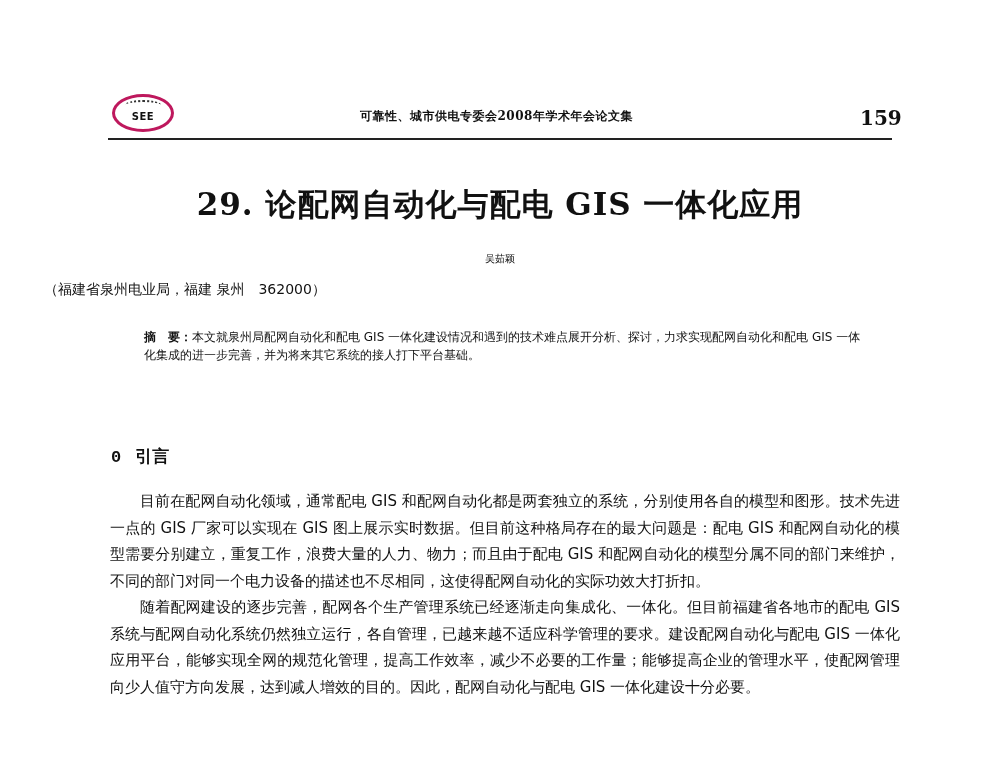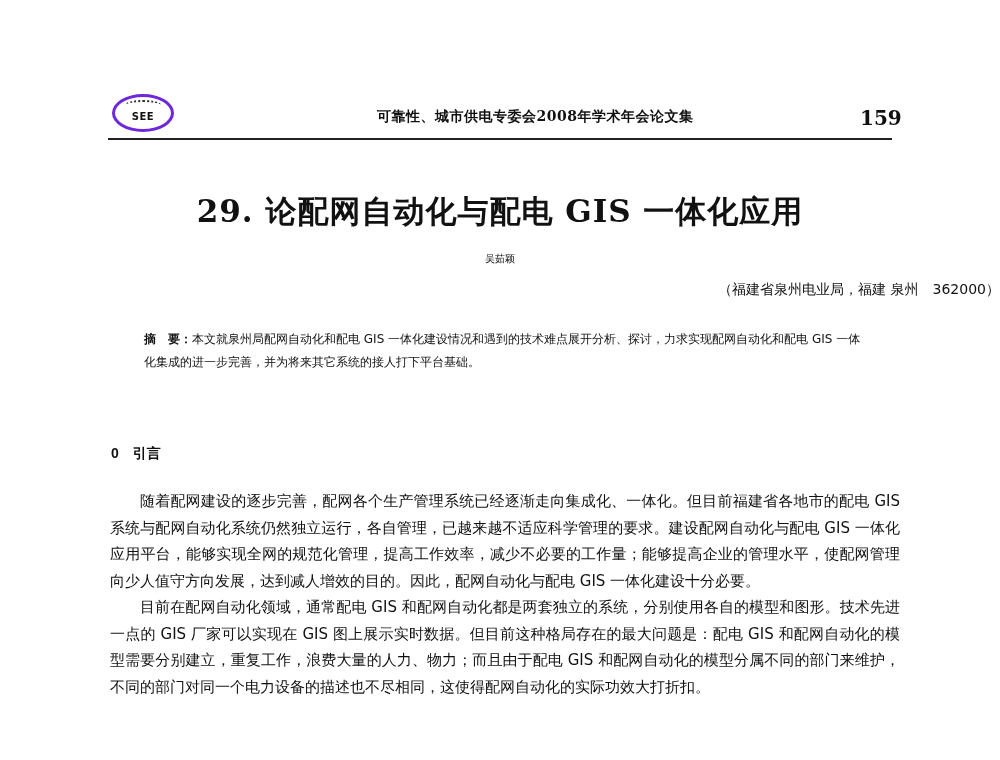--- a/index.html
+++ b/index.html
@@ -2,64 +2,64 @@
 <html><head>
 <meta charset="utf-8">
 <style>
   html, body { margin: 0; padding: 0; background: #ffffff; }
   body {
     width: 1000px; height: 760px; overflow: hidden; position: relative;
     font-family: "DejaVu Serif", "Liberation Serif", serif; color: #111;
   }
   .logo {
     position: absolute; left: 112px; top: 94px; width: 62px; height: 38px;
-    border: 3px solid #6d28d9; border-radius: 50%; box-sizing: border-box;
+    border: 3px solid #be185d; border-radius: 50%; box-sizing: border-box;
   }
   .logo-text {
     position: absolute; left: 0; right: 0; top: 14px; text-align: center;
     font-family: "DejaVu Sans", "Liberation Sans", sans-serif; font-size: 10px; font-weight: bold;
     letter-spacing: 0.5px;
   }
   .logo-arc {
     position: absolute; left: 10px; right: 10px; top: 3px; height: 8px;
     border-top: 2px dotted #333; border-radius: 50%;
   }
   .running-head {
-    position: absolute; left: 360px; top: 108px; font-size: 14px; font-weight: bold;
-    font-family: "DejaVu Serif", serif; letter-spacing: 0.5px; margin-left: 17px;
+    position: absolute; left: 360px; top: 108px; font-size: 12px; font-weight: bold;
+    font-family: "DejaVu Serif", serif; letter-spacing: 0.5px;
   }
   .page-number {
     position: absolute; left: 860px; top: 106px; font-size: 20px; font-weight: bold;
   }
   .header-rule {
     position: absolute; left: 108px; top: 138px; width: 784px; height: 0;
     border-top: 2px solid #222;
   }
   .title {
     position: absolute; left: 0; right: 0; top: 176px; text-align: center;
     font-size: 31px; font-weight: bold; letter-spacing: 1px;
     font-family: "DejaVu Serif", serif;
   }
   .author {
     position: absolute; left: 0; right: 0; top: 252px; text-align: center; font-size: 10px;
     font-family: "DejaVu Sans", sans-serif;
   }
   .affil {
-    position: absolute; left: 0; right: 0; top: 281px; text-align: right; font-size: 14px;
+    position: absolute; left: 0; right: 0; top: 281px; text-align: left; font-size: 14px;
     font-family: "DejaVu Sans", sans-serif;
     padding-left: 44px;
   }
   .abstract {
-    position: absolute; left: 144px; top: 328px; width: 720px; font-size: 12px; line-height: 23px;
+    position: absolute; left: 144px; top: 328px; width: 720px; font-size: 12px; line-height: 18px;
     font-family: "DejaVu Sans", sans-serif;
   }
   .abstract .label { font-weight: bold; }
   .section-heading {
-    position: absolute; left: 111px; top: 445px; font-size: 14px; font-weight: bold;
-    font-family: Liberation Sans, sans-serif;
+    position: absolute; left: 111px; top: 445px; font-size: 17px; font-weight: bold;
+    font-family: Liberation Mono, monospace;
   }
   .section-heading .num { margin-right: 14px; }
   .body-text {
     position: absolute; left: 110px; top: 488px; width: 790px; font-size: 15px;
     line-height: 26.5px; text-align: justify; font-family: "DejaVu Sans", sans-serif;
   }
   .body-text p { margin: 0; text-indent: 2em; }
 </style>
 </head>
 <body>
@@ -67,30 +67,30 @@
 <div>
   <div class="logo">
     <div class="logo-arc"></div>
     <div class="logo-text">SEE</div>
   </div>
   <div class="running-head">可靠性、城市供电专委会2008年学术年会论文集</div>
   <div class="page-number">159</div>
   <div class="header-rule"></div>
 </div>
 
-<h1 class="title" style="margin:15px">29. 论配网自动化与配电 GIS 一体化应用</h1>
+<h1 class="title" style="margin:8px">29. 论配网自动化与配电 GIS 一体化应用</h1>
 <div class="author">吴茹颖</div>
 <div class="affil">（福建省泉州电业局，福建 泉州　362000）</div>
 
 <div class="abstract">
   <div>
     <span class="label">摘　要：</span><span>本文就泉州局配网自动化和配电 GIS 一体化建设情况和遇到的技术难点展开分析、探讨，力求实现配网自动化和配电 GIS 一体化集成的进一步完善，并为将来其它系统的接人打下平台基础。</span>
   </div>
 </div>
 
 <div class="section-heading">
   <span class="num">0</span><span>引言</span>
 </div>
 
 <div class="body-text">
+  <p>目前在配网自动化领域，通常配电 GIS 和配网自动化都是两套独立的系统，分别使用各自的模型和图形。技术先进一点的 GIS 厂家可以实现在 GIS 图上展示实时数据。但目前这种格局存在的最大问题是：配电 GIS 和配网自动化的模型需要分别建立，重复工作，浪费大量的人力、物力；而且由于配电 GIS 和配网自动化的模型分属不同的部门来维护，不同的部门对同一个电力设备的描述也不尽相同，这使得配网自动化的实际功效大打折扣。</p>
   <p>随着配网建设的逐步完善，配网各个生产管理系统已经逐渐走向集成化、一体化。但目前福建省各地市的配电 GIS 系统与配网自动化系统仍然独立运行，各自管理，已越来越不适应科学管理的要求。建设配网自动化与配电 GIS 一体化应用平台，能够实现全网的规范化管理，提高工作效率，减少不必要的工作量；能够提高企业的管理水平，使配网管理向少人值守方向发展，达到减人增效的目的。因此，配网自动化与配电 GIS 一体化建设十分必要。</p>
-  <p>目前在配网自动化领域，通常配电 GIS 和配网自动化都是两套独立的系统，分别使用各自的模型和图形。技术先进一点的 GIS 厂家可以实现在 GIS 图上展示实时数据。但目前这种格局存在的最大问题是：配电 GIS 和配网自动化的模型需要分别建立，重复工作，浪费大量的人力、物力；而且由于配电 GIS 和配网自动化的模型分属不同的部门来维护，不同的部门对同一个电力设备的描述也不尽相同，这使得配网自动化的实际功效大打折扣。</p>
 </div>
 
 </body></html>

